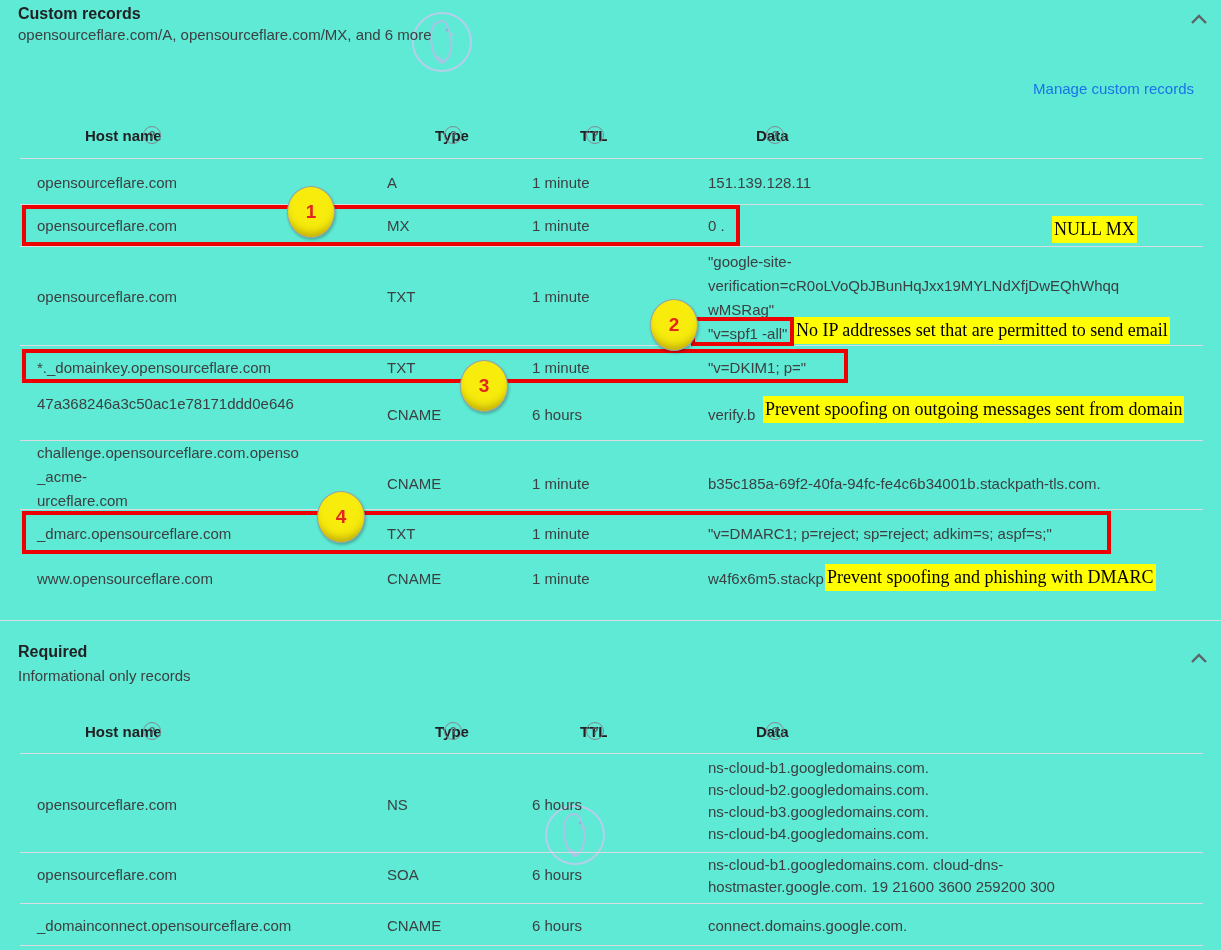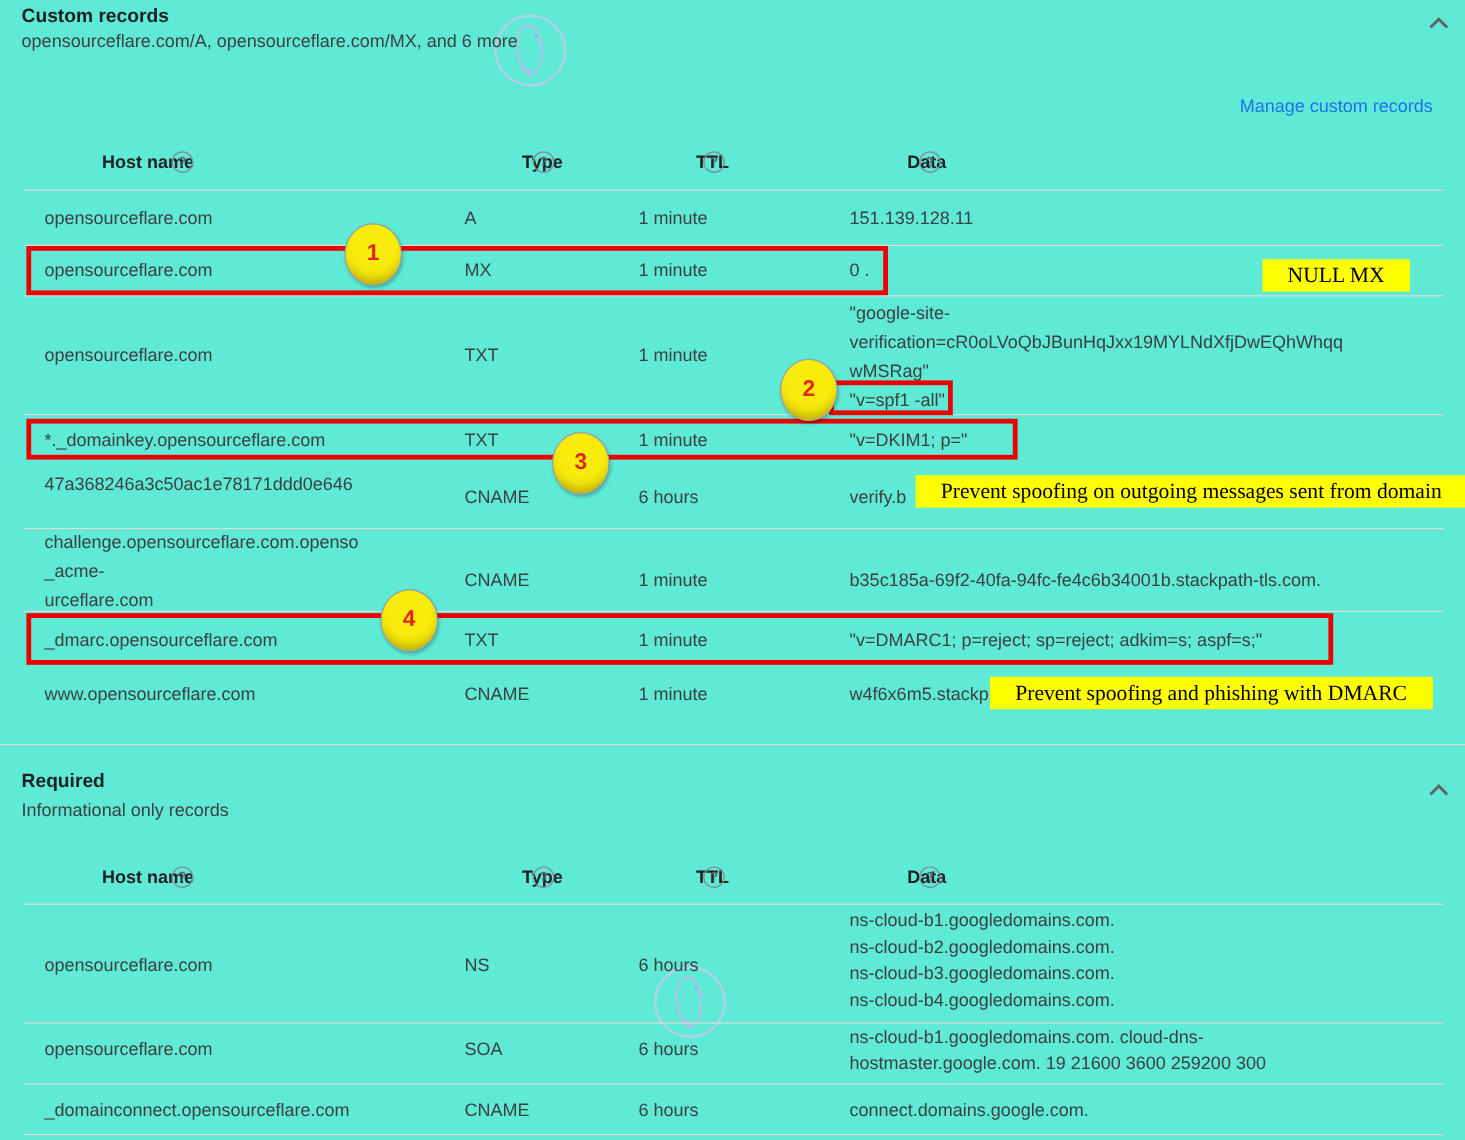--- a/index.html
+++ b/index.html
@@ -26,21 +26,21 @@
   .c-host{left:37px;} .c-type{left:387px;} .c-ttl{left:532px;} .c-data{left:708px;}
   .col-head{font-weight:bold;color:var(--head);margin-left:48px;}
   .lh24{line-height:24px;} .lh22{line-height:22px;}
 
   .help{position:absolute;width:16px;height:16px;border:1.5px solid #838991;border-radius:50%;
         color:#5f6368;font-size:11px;line-height:16px;text-align:center;font-weight:bold;z-index:2;cursor:pointer;}
   .h1{left:143px;} .h2{left:444px;} .h3{left:586px;} .h4{left:766px;}
 
   .rbox{position:absolute;border:4px solid var(--ann-red);box-sizing:border-box;z-index:4;}
   .ylabel{position:absolute;background:var(--hl);color:#000;font-family:"Liberation Serif", serif;
-          font-size:18px;line-height:27px;padding:0 21px;white-space:nowrap;z-index:5;}
+          font-size:18px;line-height:27px;padding:0 2px;white-space:nowrap;z-index:5;}
   .bubble{position:absolute;width:46px;height:50px;border-radius:50%;background:var(--badge);
           border:1px solid #9aa0a6;box-shadow:inset 0 -9px 10px -6px rgba(125,100,0,.55), 1px 2px 3px rgba(0,0,0,.25);
           color:var(--badge-num);font-weight:bold;font-size:19px;display:flex;align-items:center;justify-content:center;z-index:6;}
 
   .wm{position:absolute;z-index:0;opacity:.85;pointer-events:none;}
 </style>
 </head>
 <body>
 
 <div id="screen">
@@ -206,20 +206,21 @@
     <div class="cell c-data">connect.domains.google.com.</div>
   </div>
   <div class="hline" style="top:945px"></div>
 
   <div class="rbox" style="left:22px;top:205px;width:718px;height:41px"></div>
   <div class="rbox" style="left:691px;top:317px;width:103px;height:29px"></div>
   <div class="rbox" style="left:22px;top:349px;width:826px;height:34px"></div>
   <div class="rbox" style="left:22px;top:511px;width:1089px;height:43px"></div>
 
   <div class="ylabel" style="left:1052px;top:216px">NULL MX</div>
+  <div class="ylabel" style="left:794px;top:317px">No IP addresses set that are permitted to send email</div>
   <div class="ylabel" style="left:825px;top:564px">Prevent spoofing and phishing with DMARC</div>
   <div class="ylabel" style="left:763px;top:396px">Prevent spoofing on outgoing messages sent from domain</div>
 
   <div class="bubble" style="left:287px;top:186px">1</div>
   <div class="bubble" style="left:650px;top:299px">2</div>
   <div class="bubble" style="left:460px;top:360px">3</div>
   <div class="bubble" style="left:317px;top:491px">4</div>
 
 </div>
 

